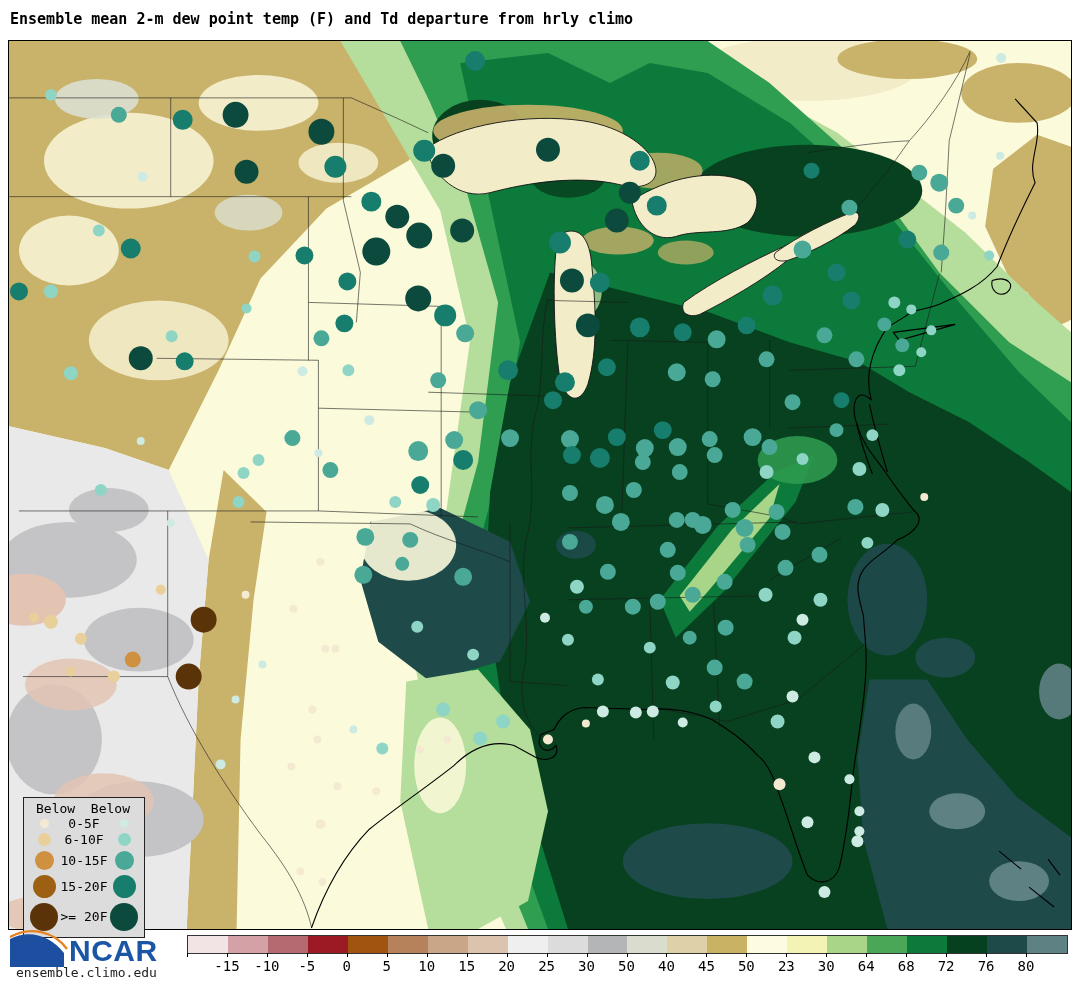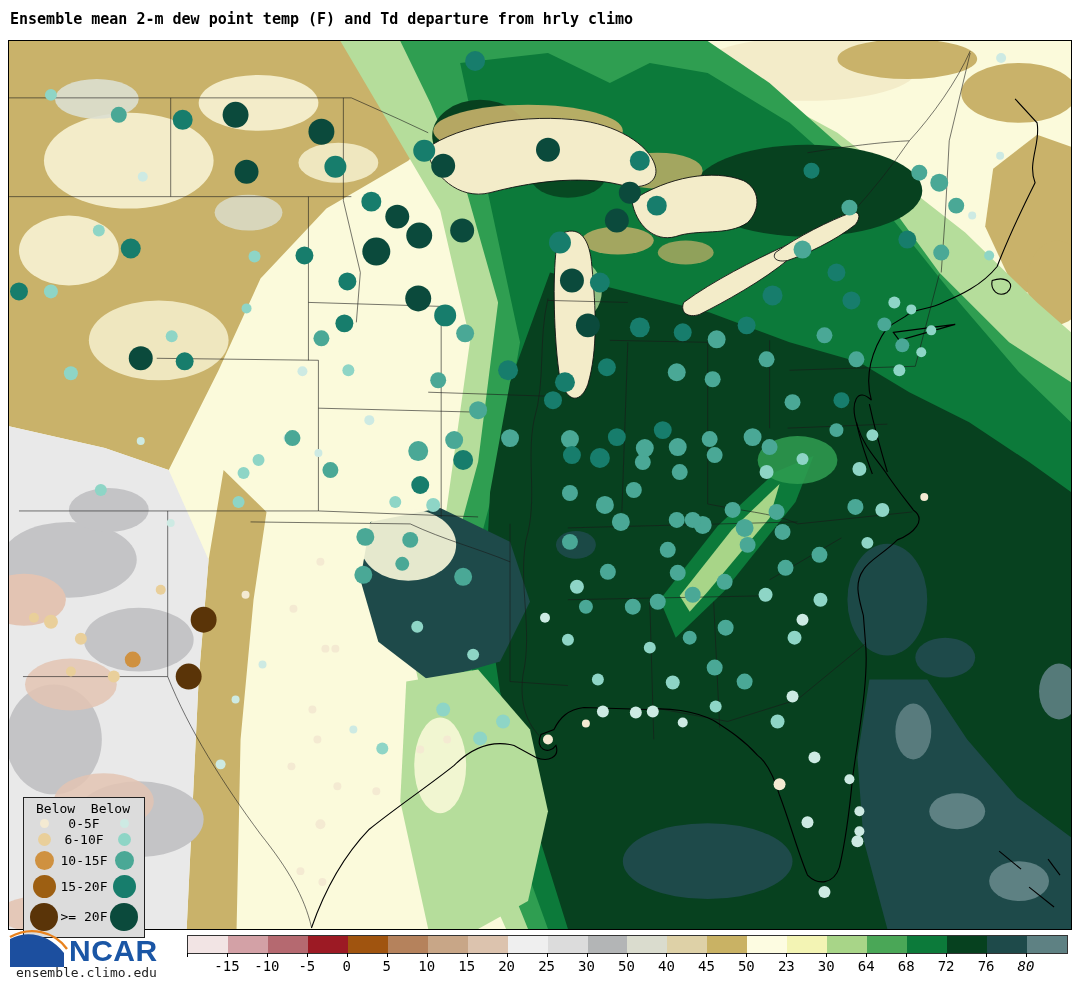--- a/index.html
+++ b/index.html
@@ -493,14 +493,14 @@
     <div class="cbar-lbl" style="left: 72.7273%;">30</div>
     <div class="cbar-tick" style="left: 77.2727%;"></div>
     <div class="cbar-lbl" style="left: 77.2727%;">64</div>
     <div class="cbar-tick" style="left: 81.8182%;"></div>
     <div class="cbar-lbl" style="left: 81.8182%;">68</div>
     <div class="cbar-tick" style="left: 86.3636%;"></div>
     <div class="cbar-lbl" style="left: 86.3636%;">72</div>
     <div class="cbar-tick" style="left: 90.9091%;"></div>
     <div class="cbar-lbl" style="left: 90.9091%;">76</div>
     <div class="cbar-tick" style="left: 95.4545%;"></div>
-    <div class="cbar-lbl" style="left: 95.4545%; font-style: italic;">80</div>
+    <div class="cbar-lbl" style="left: 95.4545%;">80</div>
   </div>
 
 </body></html>

